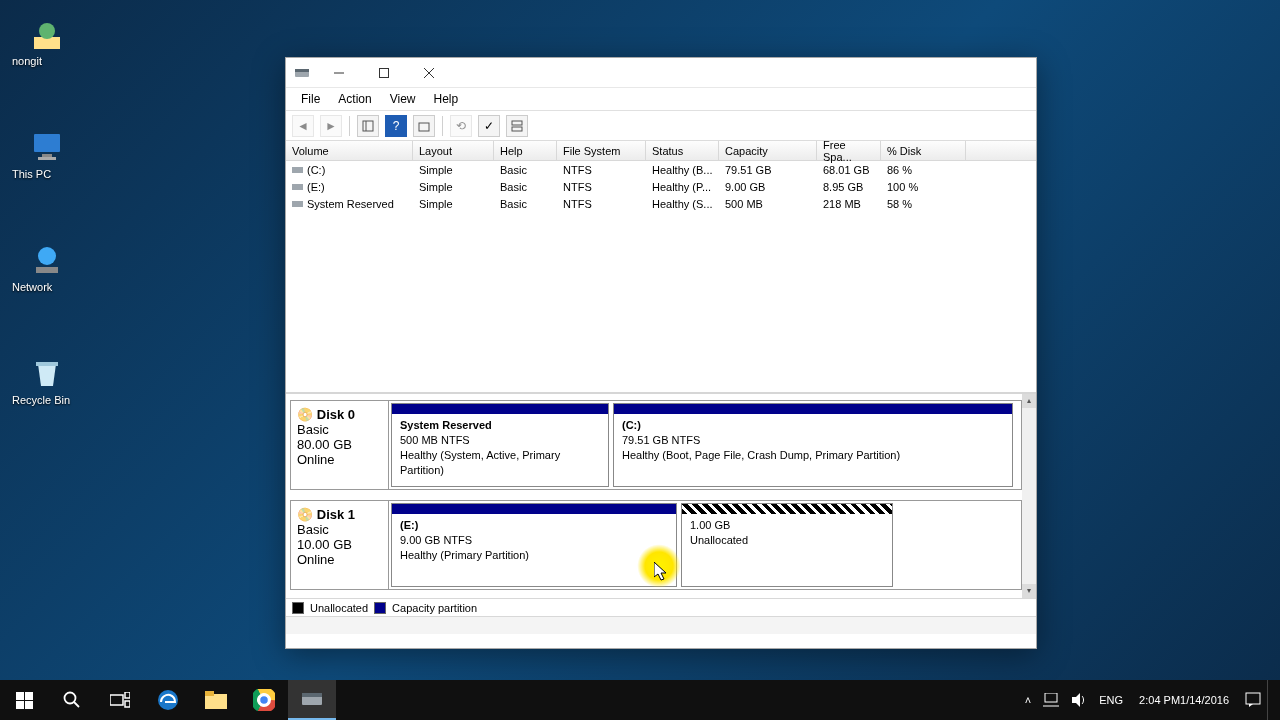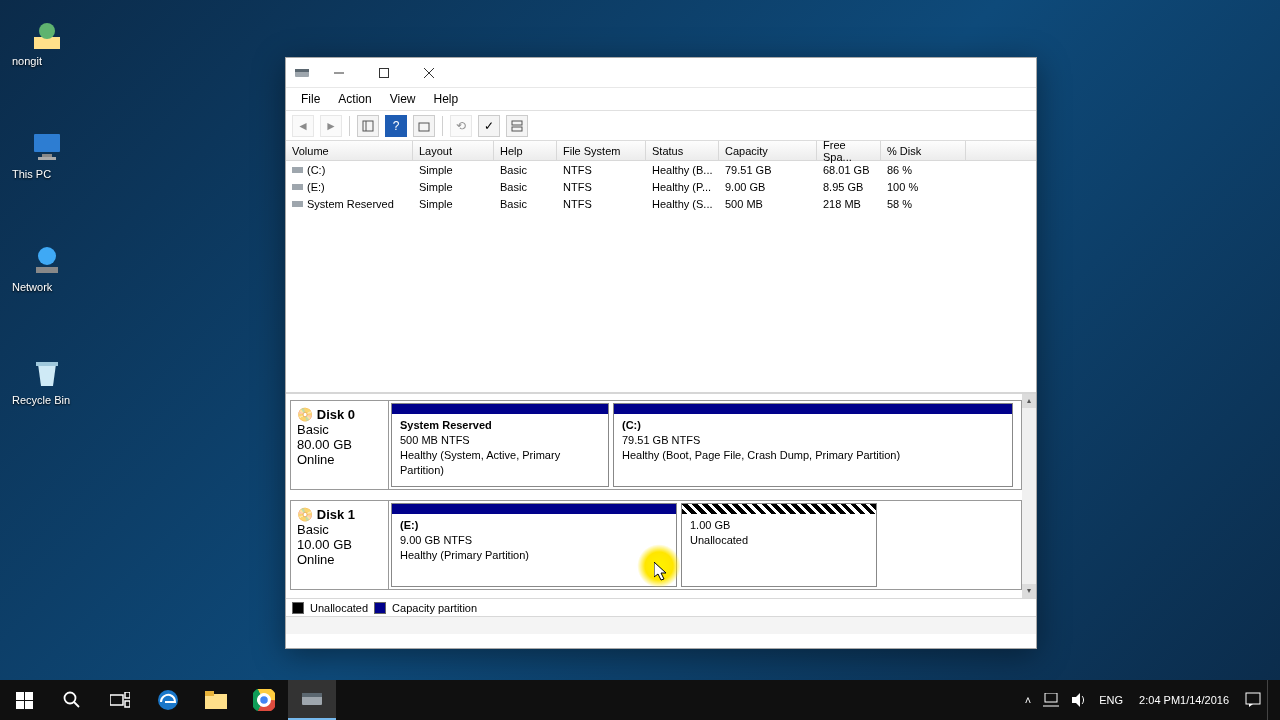--- a/index.html
+++ b/index.html
@@ -259,21 +259,21 @@
           </div>
           <div class="parts">
             <div class="part primary" style="width:286px">
               <div class="part-color"></div>
               <div class="part-body">
                 <div class="pname">(E:)</div>
                 <div>9.00 GB NTFS</div>
                 <div>Healthy (Primary Partition)</div>
               </div>
             </div>
-            <div class="part unalloc" style="width:196px">
+            <div class="part unalloc" style="width:212px">
               <div class="part-color"></div>
               <div class="part-body">
                 <div>1.00 GB</div>
                 <div>Unallocated</div>
               </div>
             </div>
           </div>
         </div>
       </div>
     <div class="scroll-v">

